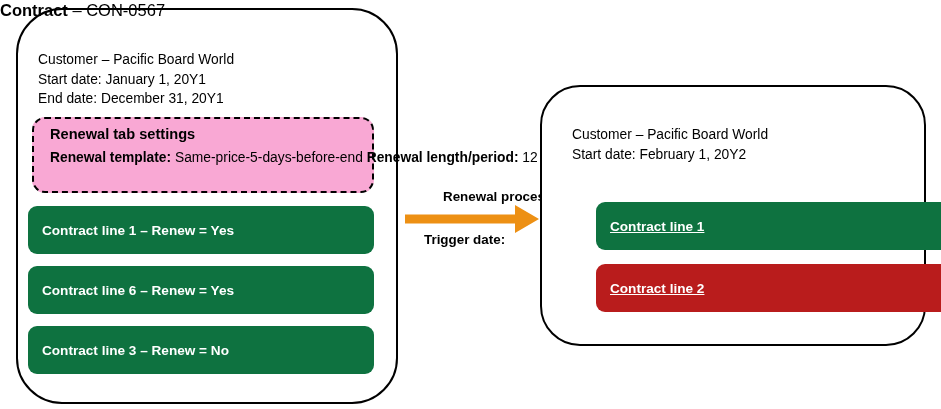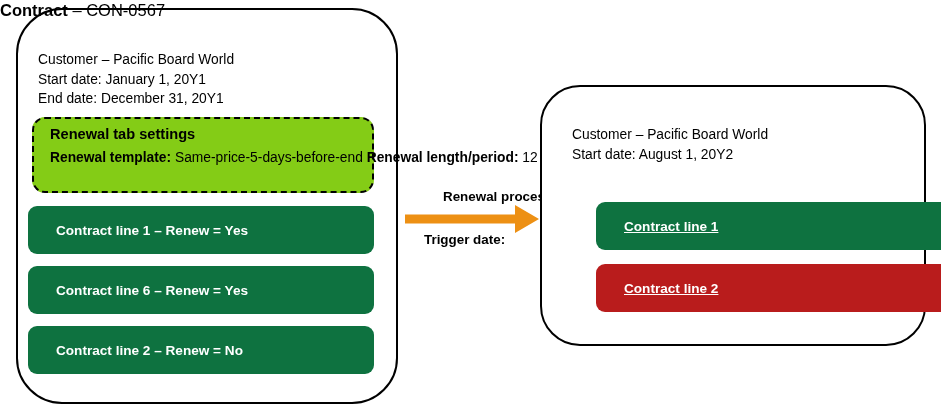--- a/index.html
+++ b/index.html
@@ -69,21 +69,21 @@
   
   .renewal-settings {
     position: absolute;
     box-sizing: border-box;
     left: 32px;
     top: 117px;
     width: 342px;
     height: 76px;
     border: 2.4px dashed #000000;
     border-radius: 13px;
-    background: #84cc16;
+    background: #f9a8d4;
   }
   .renewal-settings .rs-head {
     position: absolute;
     left: 16px;
     top: 7px;
     font-size: 14.6px;
     font-weight: bold;
     white-space: nowrap;
   }
   .renewal-settings .rs-rows {
@@ -99,21 +99,21 @@
   
   .line-bar {
     position: absolute;
     box-sizing: border-box;
     border-radius: 9px;
     color: #ffffff;
     font-size: 13.6px;
     font-weight: bold;
     display: flex;
     align-items: center;
-    padding-left: 28px;
+    padding-left: 14px;
     white-space: nowrap;
   }
   .line-bar.src { left: 28px; width: 346px; height: 48px; }
   .line-bar.src.n1 { top: 206px; }
   .line-bar.src.n2 { top: 266px; }
   .line-bar.src.n3 { top: 326px; }
 
   .line-bar.tgt { left: 596px; width: 360px; height: 48px; text-decoration: underline; }
   .line-bar.tgt.n1 { top: 202px; }
   .line-bar.tgt.n2 { top: 264px; }
@@ -174,41 +174,41 @@
     </div>
   </div>
 
   <div class="line-bar src n1" style="background-color: rgb(14, 114, 64);">
       <span>Contract line 1 – Renew = Yes</span>
     </div>
   <div class="line-bar src n2" style="background-color: rgb(14, 114, 64);">
       <span>Contract line 6 – Renew = Yes</span>
     </div>
   <div class="line-bar src n3" style="background-color: rgb(14, 114, 64);">
-      <span>Contract line 2 – Renew = No</span>
+      <span>Contract line 3 – Renew = No</span>
     </div>
 
   <div class="arrow-label-top">Renewal process</div>
 
   <div class="arrow-wrap">
     <svg width="136" height="30" viewBox="0 0 136 30" xmlns="http://www.w3.org/2000/svg">
       <polygon class="arrow-shape" points="0,10.5 110,10.5 110,1 134,15 110,29 110,19.5 0,19.5" fill="#ED9014"></polygon>
     </svg>
   </div>
 
   <div class="arrow-label-bottom">
     <span class="k">Trigger date:</span>
   </div>
 
   <div class="contract-box target" style="border-color: rgb(0, 0, 0); background-color: rgb(255, 255, 255);"></div>
 
 
   <div class="detail-list tgt-details">
     <span class="row"><span class="k">Customer</span><span> – </span><span>Pacific Board World</span></span>
-    <span class="row"><span class="k">Start date:</span><span> </span><span>August 1, 20Y2</span></span>
+    <span class="row"><span class="k">Start date:</span><span> </span><span>February 1, 20Y2</span></span>
   </div>
 
   <div class="line-bar tgt n1" style="background-color: rgb(14, 114, 64);">
       <span>Contract line 1</span>
     </div>
   <div class="line-bar tgt n2" style="background-color: #b91c1c;">
       <span>Contract line 2</span>
     </div>
 
 </div>

